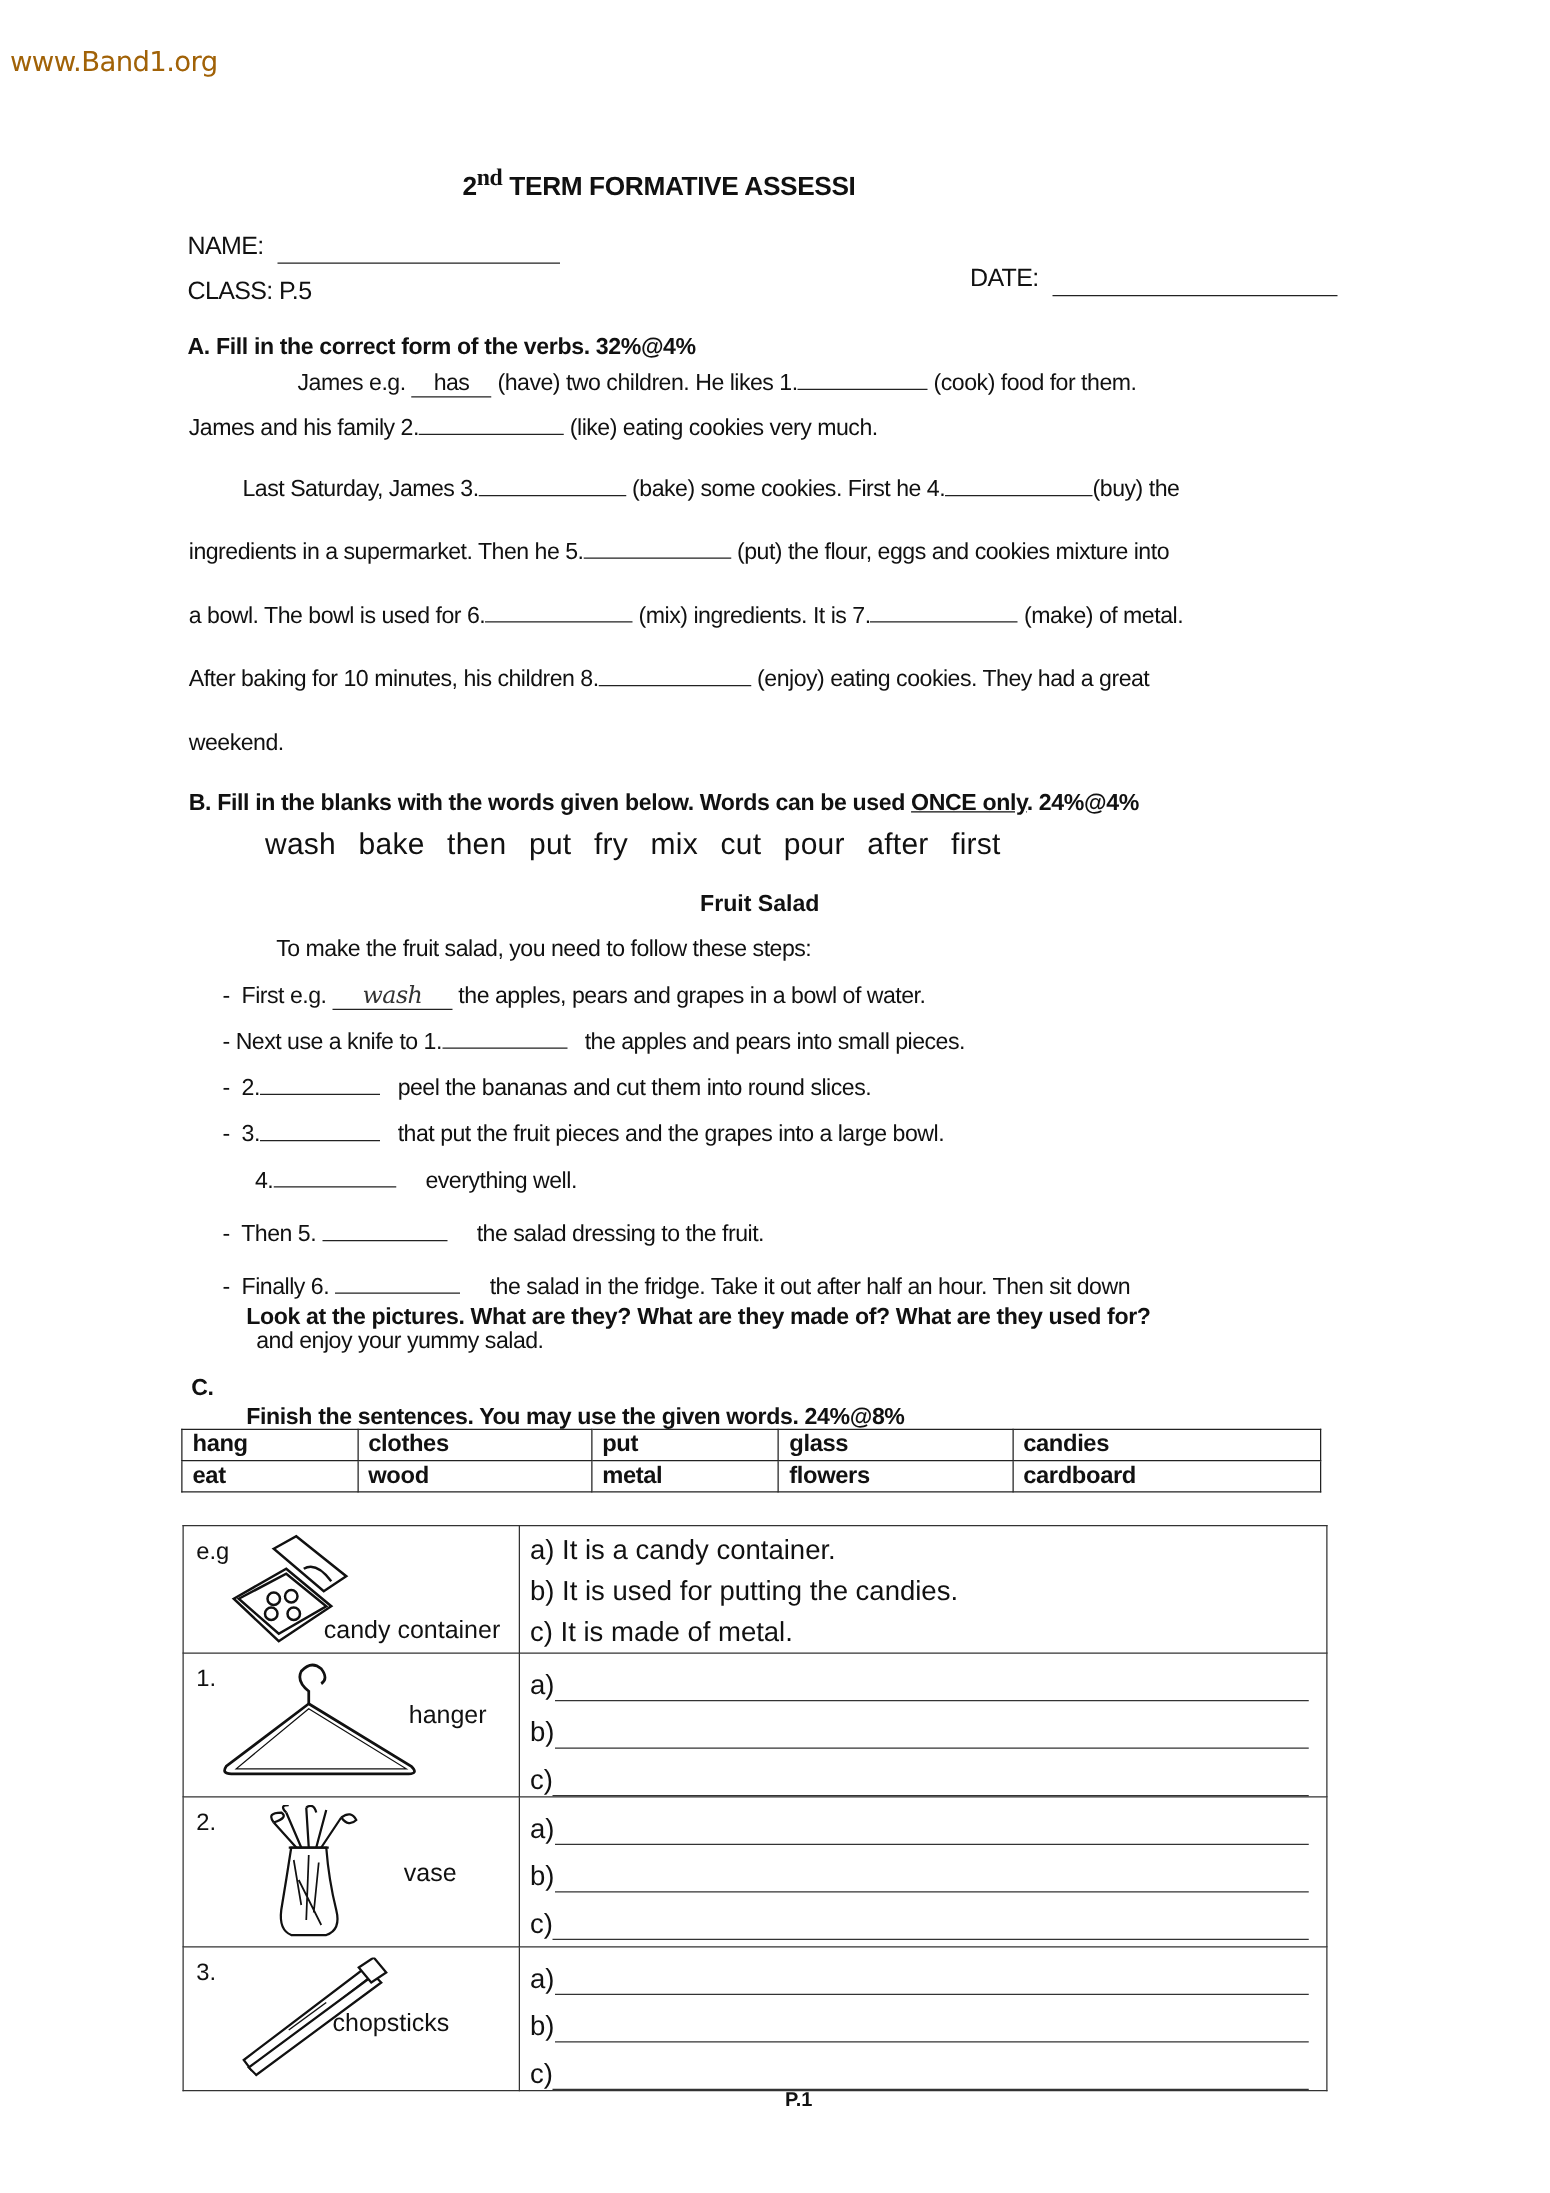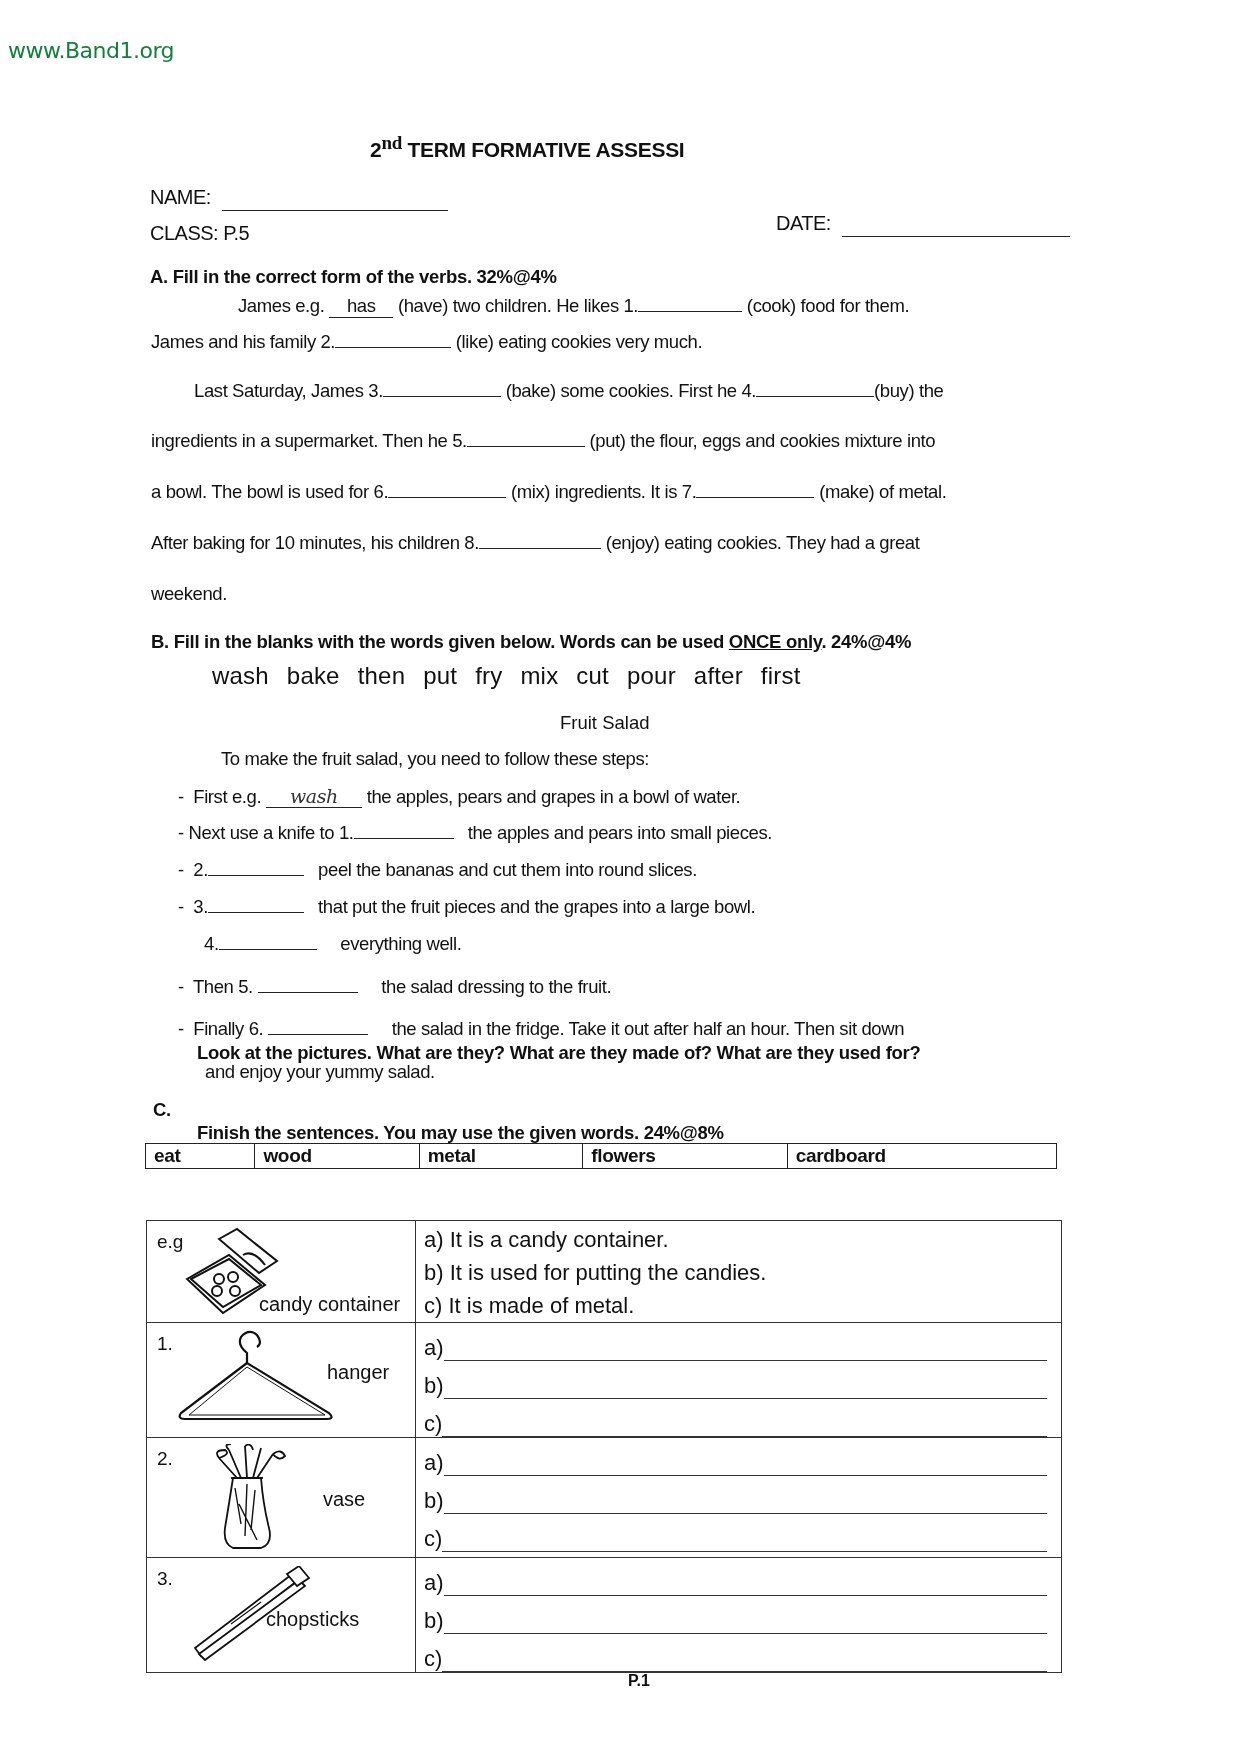--- a/index.html
+++ b/index.html
@@ -1,29 +1,29 @@
 <!DOCTYPE html>
 <html><head>
 <meta charset="utf-8">
 <style>
   html, body { margin: 0; padding: 0; background: #ffffff; }
   body { width: 1240px; height: 1754px; position: relative; overflow: hidden;
          font-family: "Liberation Sans", sans-serif; color: #111; }
   .abs { position: absolute; }
-  .watermark { left: 8px; top: 38px; font-size: 22px; color: #15803d; font-family: "DejaVu Sans", sans-serif; letter-spacing: -0.5px; }
+  .watermark { left: 8px; top: 38px; font-size: 22px; color: #a16207; font-family: "DejaVu Sans", sans-serif; letter-spacing: -0.5px; }
   .title { left: 370px; top: 132px; font-size: 21px; font-weight: bold; letter-spacing: -0.3px; }
   .title sup { font-size: 19px; font-family: Liberation Serif, serif; }
   .lbl { font-size: 20px; font-weight: normal; letter-spacing: -0.5px; }
   .blankline { display: inline-block; border-bottom: 1.5px solid #222; vertical-align: baseline; }
   .sec-head { font-size: 18.5px; font-weight: bold; letter-spacing: -0.3px; }
   .para { font-size: 18.5px; letter-spacing: -0.4px; white-space: nowrap; }
   .blank { display: inline-block; border-bottom: 1.3px solid #222; height: 16px; vertical-align: baseline; }
   .wordbank { left: 212px; top: 662px; font-size: 24px; letter-spacing: 0.2px; }
   .wordbank span { margin-right: 18px; }
-  .fs-title { left: 560px; top: 712px; font-size: 18.5px; font-weight: normal; }
+  .fs-title { left: 560px; top: 712px; font-size: 18.5px; font-weight: bold; }
   .handwriting { font-family: "DejaVu Serif", serif; font-style: italic; font-size: 19px; color: #333; }
   table.words { position: absolute; left: 145px; top: 1143px; width: 912px; border-collapse: collapse; }
   table.words td { border: 1.6px solid #222; font-size: 19px; font-weight: bold; padding: 0 8px; height: 24px; line-height: 22px; letter-spacing: -0.3px; }
   table.main { position: absolute; left: 146px; top: 1220px; width: 916px; border-collapse: collapse; }
   table.main td { border: 1.4px solid #333; vertical-align: top; padding: 0; }
   .leftcell { width: 268px; position: relative; }
   .rightcell { position: relative; }
   .num { position: absolute; left: 10px; top: 10px; font-size: 19px; }
   .imglabel { position: absolute; font-size: 20px; }
   .ans { font-size: 22px; line-height: 33px; padding-left: 8px; }
@@ -97,20 +97,27 @@
   <span>-</span>&nbsp; <span>Finally 6. </span><span class="blank" style="width:100px;"></span>&nbsp;&nbsp;&nbsp;&nbsp;<span> the salad in the fridge. Take it out after half an hour. Then sit down</span>
 </div>
 <div class="abs para" style="left:205px; top:1061px;">and enjoy your yummy salad.</div>
 
 <div class="abs sec-head" style="left:153px; top:1099px;">C.</div>
 <div class="abs sec-head" style="left:197px; top:1042px; white-space:nowrap;">Look at the pictures. What are they? What are they made of? What are they used for?</div>
 <div class="abs sec-head" style="left:197px; top:1122px; white-space:nowrap;">Finish the sentences. You may use the given words. 24%@8%</div>
 
 <table class="words">
   <tbody>
+      <tr>
+    <td>hang</td>
+    <td>clothes</td>
+    <td>put</td>
+    <td>glass</td>
+    <td>candies</td>
+  </tr>
   <tr>
     <td>eat</td>
     <td>wood</td>
     <td>metal</td>
     <td>flowers</td>
     <td>cardboard</td>
   </tr>
 </tbody>
   </table>
 

